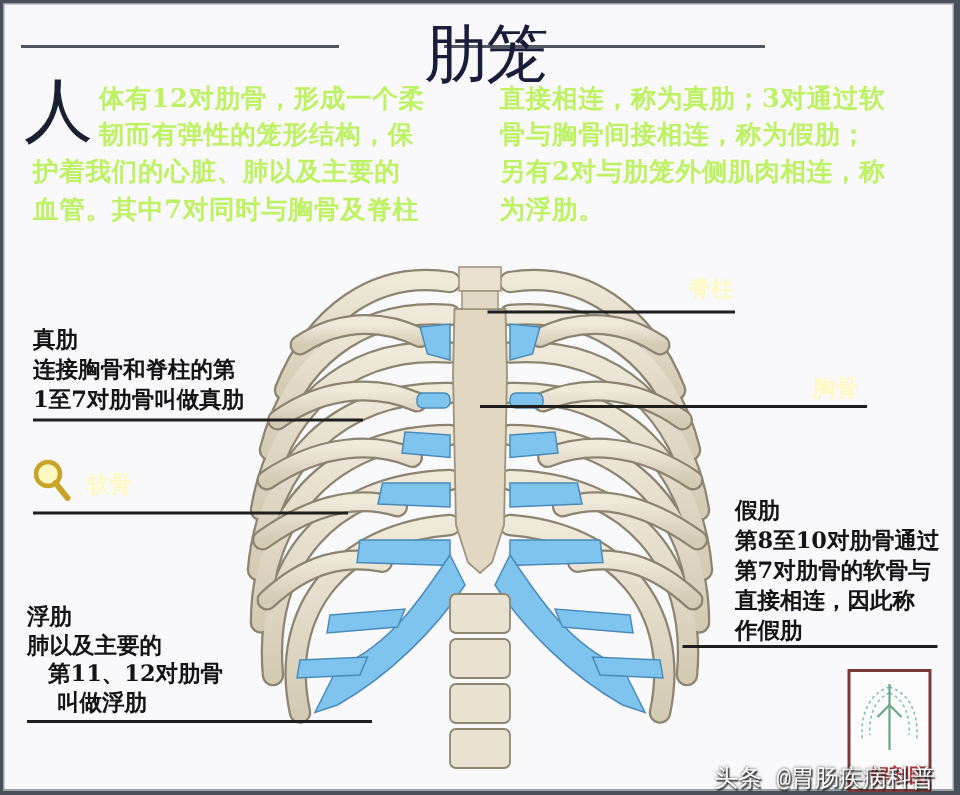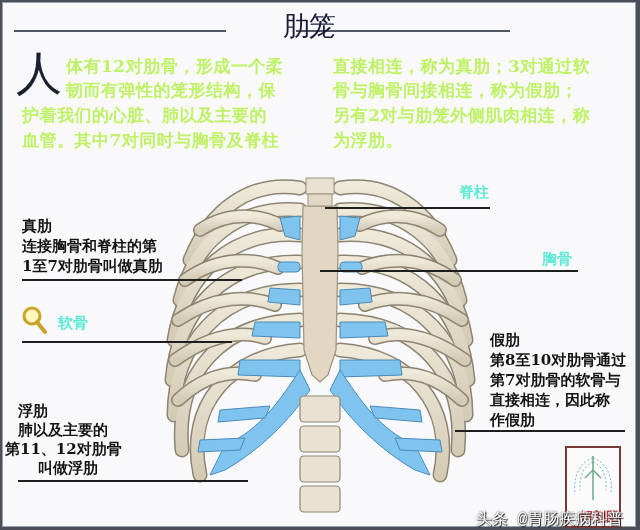--- a/index.html
+++ b/index.html
@@ -1,23 +1,23 @@
 <!DOCTYPE html>
 <html><head>
 <meta charset="utf-8">
 <style>
   html, body { margin:0; padding:0; }
   body { width:640px; height:530px; background:#4a4f5a; position:relative; overflow:hidden; font-family:"DejaVu Serif", serif; }
   .frame { position:absolute; left:2px; top:2px; width:632px; height:523px; background:#f9f9fb; border:1px solid #9aa0aa; }
   .title-rule { position:absolute; top:30px; height:2px; background:#505560; }
-  .title { position:absolute; left:283px; top:8px; font-size:27px; color:#1a1d3a; font-family:"DejaVu Serif", serif; letter-spacing:-1px; }
+  .title { position:absolute; left:283px; top:8px; font-size:42px; color:#1a1d3a; font-family:"DejaVu Serif", serif; letter-spacing:-1px; }
   .dropcap { position:absolute; left:16px; top:50px; font-size:46px; color:#1a2030; font-family:"DejaVu Serif", serif; line-height:1; }
   .intro { position:absolute; font-size:17px; line-height:24px; color:#bef264; font-weight:bold; font-family:"DejaVu Serif", serif; white-space:nowrap; letter-spacing:0.5px;}
   .label { position:absolute; font-size:15px; line-height:20px; color:#141414; font-weight:bold; font-family:"DejaVu Serif", serif; white-space:nowrap; }
-  .label-red { position:absolute; font-size:15px; color:#5eead4; font-family:"DejaVu Serif", serif; font-weight:bold; }
+  .label-red { position:absolute; font-size:15px; color:#fef9c3; font-family:"DejaVu Serif", serif; font-weight:bold; }
   .leader { position:absolute; height:2px; background:#1e1e1e; }
   .ribcage { position:absolute; left:160px; top:170px; }
   .watermark { position:absolute; left:476px; top:497px; font-size:16px; color:#ffffff; font-family:Liberation Mono, monospace; text-shadow:0 0 2px #333, 1px 1px 1px #222; white-space:nowrap;margin-top:12px; }
   .logo-box { position:absolute; left:565px; top:446px; width:52px; height:78px; border:2px solid #7a3a3a; background:#fbfbfb; }
   .logo-text { position:absolute; left:580px; top:508px; font-size:13px; color:#b8353a; font-family:"DejaVu Serif", serif; font-weight:bold; }
 </style>
 </head>
 <body>
 
 <div class="frame"></div>
@@ -156,21 +156,21 @@
 
 <svg style="position:absolute; left:22px; top:306px;" width="26" height="28" viewBox="0 0 26 28">
   <circle cx="10" cy="10" r="8" fill="#fff8c0" stroke="#c9a428" stroke-width="3"></circle>
   <line x1="15" y1="16" x2="23" y2="26" stroke="#c9a428" stroke-width="4" stroke-linecap="round"></line>
 </svg>
 <div class="label-red" style="left:58px; top:314px;">软骨</div>
 <div class="leader" style="left:22px; top:341px; width:210px;"></div>
 
 <div class="label" style="left:18px; top:401px;">浮肋</div>
 <div class="label" style="left:18px; top:420px;">肺以及主要的</div>
-<div class="label" style="left:5px; top:439px;">第11、12对肋骨</div>
+<div class="label" style="left:32px; top:439px;">第11、12对肋骨</div>
 <div class="label" style="left:18px; top:458px;padding-left:20px;">叫做浮肋</div>
 <div class="leader" style="left:18px; top:480px; width:230px;"></div>
 
 <div class="label" style="left:490px; top:330px;text-align:right;">假肋</div>
 <div class="label" style="left:490px; top:350px;">第8至10对肋骨通过</div>
 <div class="label" style="left:490px; top:370px;text-align:right;">第7对肋骨的软骨与</div>
 <div class="label" style="left:490px; top:390px;">直接相连，因此称</div>
 <div class="label" style="left:490px; top:410px;">作假肋</div>
 <div class="leader" style="left:455px; top:430px; width:170px;"></div>
 

